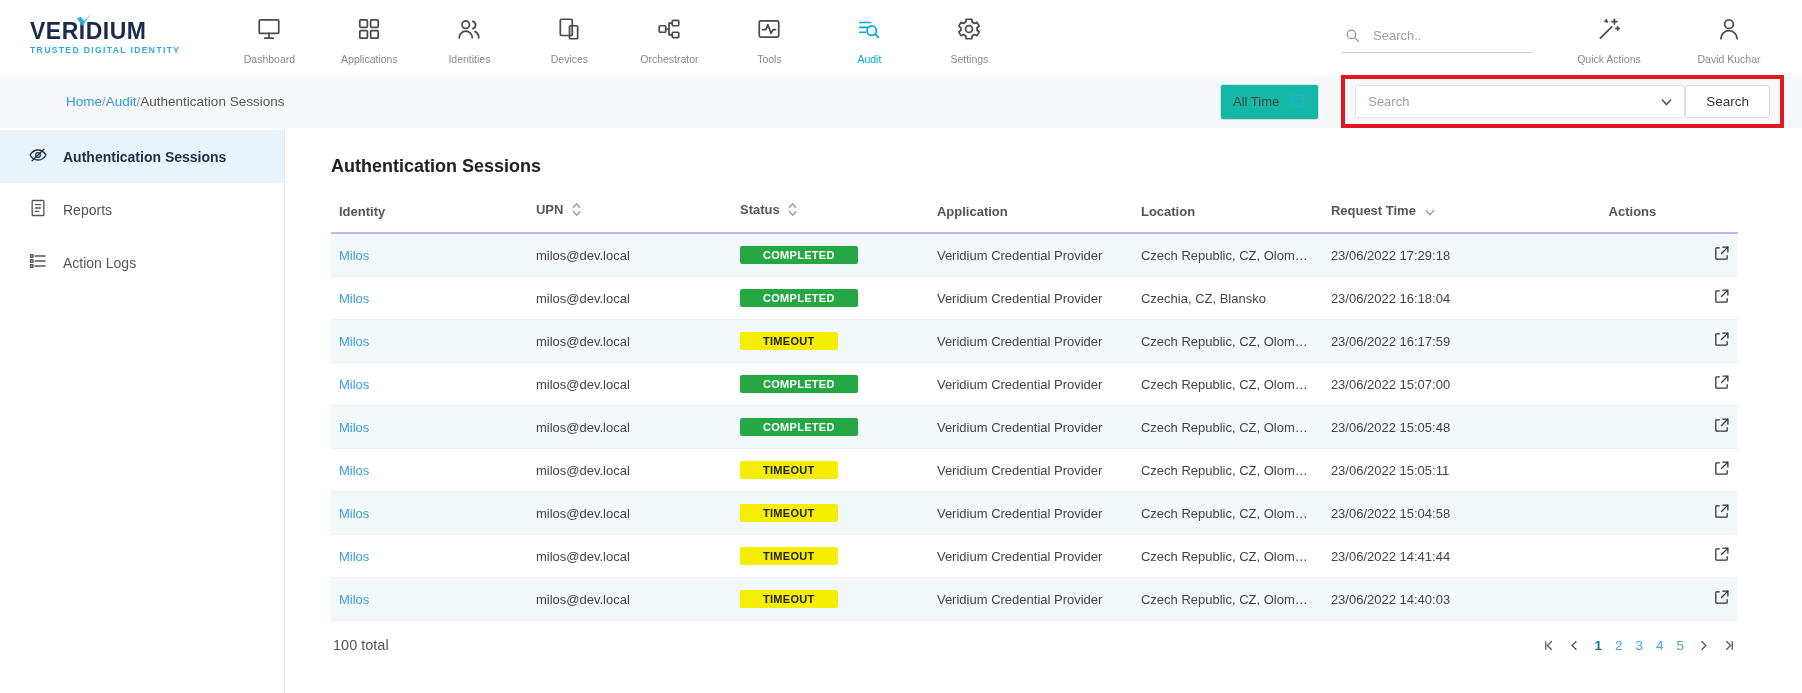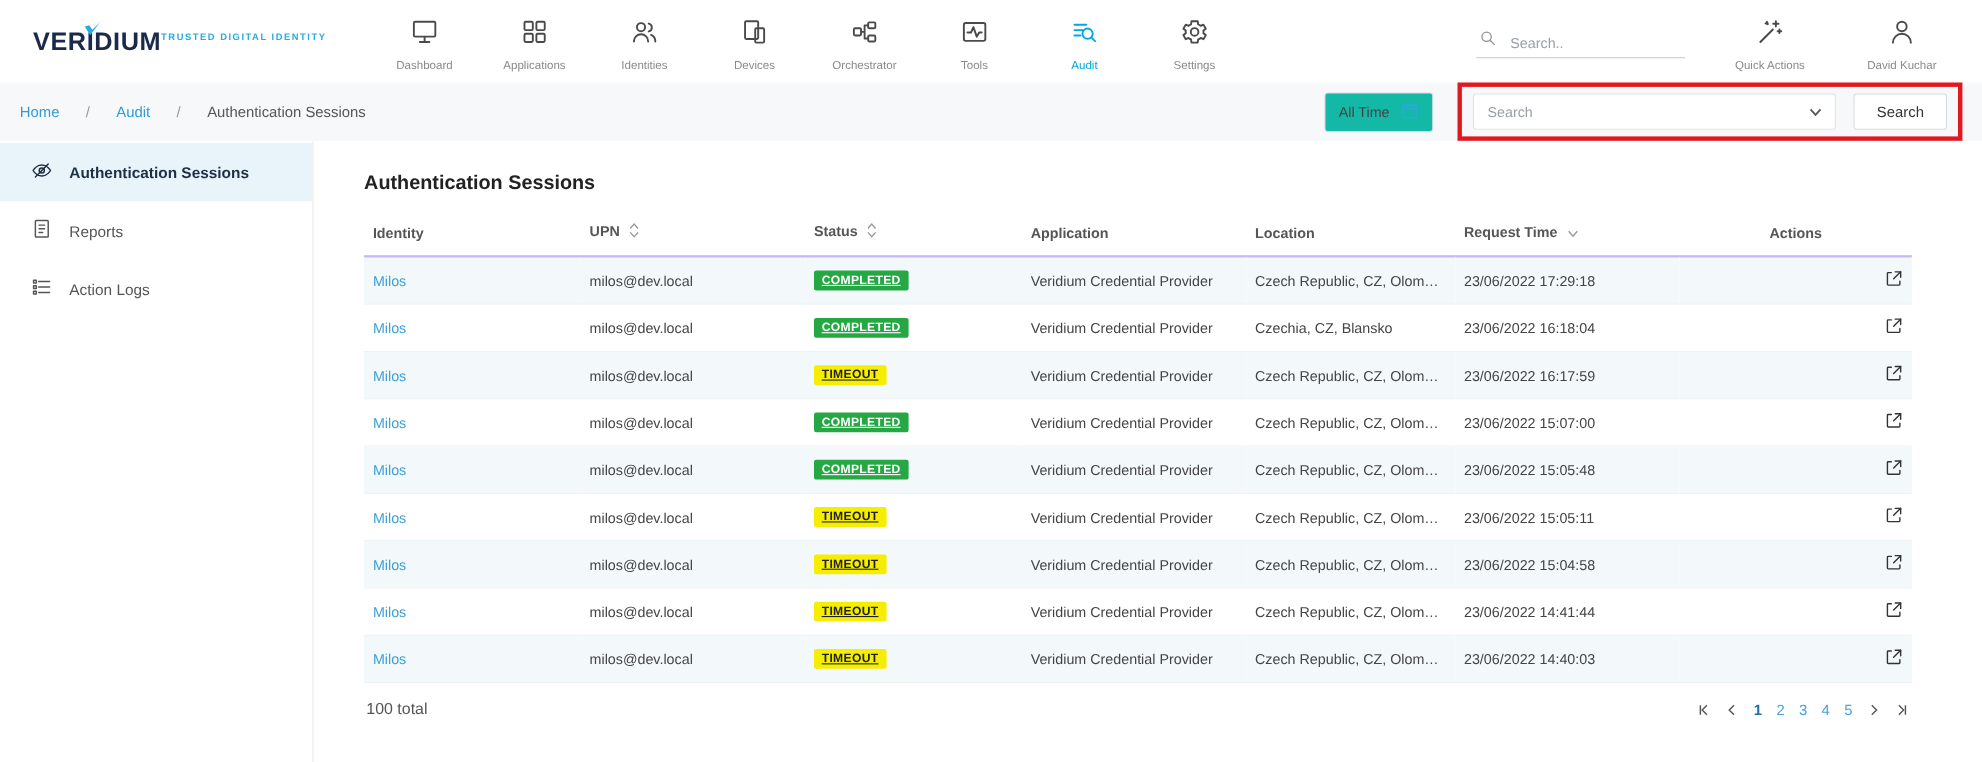--- a/index.html
+++ b/index.html
@@ -14,45 +14,45 @@
   *{box-sizing:border-box;}
   html,body{margin:0;padding:0;}
   body{
     width:1802px;height:693px;overflow:hidden;background:#fff;
     font-family:"Liberation Sans", sans-serif;color:#444;
   }
   .icn{fill:none;stroke:currentColor;stroke-width:1.6;stroke-linecap:round;stroke-linejoin:round;}
 
   
   .topnav{height:75px;display:flex;align-items:center;padding:0 30px;background:#fff;}
-  .logo{position:relative;margin-right:46px;cursor:pointer;display:flex;flex-direction:row;line-height:1;}
+  .logo{position:relative;margin-right:46px;cursor:pointer;display:flex;flex-direction:column;line-height:1;}
   .logo-name{font-size:23px;font-weight:800;color:#1b2a4a;letter-spacing:.5px;}
   .logo-tagline{font-size:8.5px;font-weight:bold;color:#29abe2;letter-spacing:1.4px;margin-top:3px;}
   .logo-check{position:absolute;top:-6px;left:47px;}
   .nav-items{display:flex;align-items:flex-start;gap:14px;}
   .nav-item{width:86px;display:flex;flex-direction:column;align-items:center;gap:7px;color:#4a4a4a;cursor:pointer;padding-top:6px;}
   .nav-item .nav-label{font-size:10.5px;color:#8a8a8a;white-space:nowrap;}
   .nav-item.active{color:var(--accent);}
   .nav-item.active .nav-label{color:var(--accent);}
   .topnav-right{margin-left:auto;display:flex;align-items:center;gap:34px;}
-  .global-search{display:flex;align-items:flex-end;gap:10px;border-bottom:1px solid #c9ced4;padding:4px 2px;width:190px;color:#8a9099;}
+  .global-search{display:flex;align-items:flex-start;gap:10px;border-bottom:1px solid #c9ced4;padding:4px 2px;width:190px;color:#8a9099;}
   .global-search input{border:none;outline:none;background:transparent;font-size:13px;color:#777;width:140px;font-family:inherit;}
   .global-search input::placeholder{color:#9aa0a8;}
 
   
   .breadcrumb-bar{height:53px;background:#f7f8f9;display:flex;align-items:center;justify-content:space-between;padding:0 18px 0 18px;}
-  .breadcrumb{font-size:13.5px;display:flex;gap:24px;align-items:center;}
+  .breadcrumb{font-size:13.5px;display:flex;gap:0;align-items:center;margin-left:48px;}
   .breadcrumb a{color:#2f9bd6;text-decoration:none;cursor:pointer;}
   .breadcrumb .sep{color:#999;}
   .breadcrumb .current{color:#555;}
   .filter-area{display:flex;align-items:center;gap:22px;}
   .time-filter{display:flex;align-items:center;gap:10px;background:#14b8a6;border:1px solid #d9dcdf;border-radius:3px;
     padding:7px 12px;font-size:13px;color:#444;cursor:pointer;font-family:inherit;}
   .time-filter .cal{color:#2aa9dd;}
-  .annotation-box{display:flex;align-items:center;gap:16px;border:4px solid var(--annotation);padding:6px 10px;}
+  .annotation-box{display:flex;align-items:center;gap:0;border:4px solid var(--annotation);padding:6px 10px;}
   .search-select{width:330px;background:#fff;border:1px solid #e1e3e6;border-radius:3px;padding:8px 12px;
     display:flex;align-items:center;justify-content:space-between;cursor:pointer;}
   .search-select .ph{font-size:13px;color:#9aa0a8;}
   .search-select .caret{color:#555;display:flex;}
   .search-btn{background:#fff;border:1px solid #d9dcdf;border-radius:3px;padding:8px 20px;font-size:13.5px;color:#333;
     cursor:pointer;font-family:inherit;}
 
   
   .content{display:flex;height:565px;}
   .sidebar{width:285px;border-right:1px solid #e9e9e9;background:#fff;padding-top:2px;}
@@ -61,21 +61,21 @@
   .main{flex:1;padding:24px 64px 0 46px;}
   .page-title{font-size:18px;font-weight:bold;color:#222;margin:4px 0 16px;}
 
   table{width:100%;border-collapse:collapse;table-layout:fixed;}
   thead th{text-align:left;font-weight:bold;font-size:13px;color:#555;padding:9px 8px 12px;border-bottom:2px solid #c4b5fd;}
   thead th .sort{color:#999;margin-left:5px;vertical-align:middle;}
   thead th.th-actions{text-align:center;}
   tbody td{font-size:13px;color:#444;padding:11px 8px;border-bottom:1px solid #eef2f5;overflow:hidden;white-space:nowrap;text-overflow:ellipsis;}
   tbody tr:nth-child(odd){background:var(--stripe);}
   .identity-link{color:var(--link);text-decoration:none;cursor:pointer;}
-  .badge{display:inline-block;padding:3px 7px;font-size:11px;font-weight:bold;border-radius:2px;letter-spacing:.3px;text-decoration:underline;}
+  .badge{display:inline-block;padding:3px 23px;font-size:11px;font-weight:bold;border-radius:2px;letter-spacing:.3px;}
   .badge-completed{background:var(--completed);color:#fff;}
   .badge-timeout{background:var(--timeout);color:#222;}
   td.actions-cell{text-align:right;}
   .action-icon{color:#333;cursor:pointer;display:inline-flex;}
 
   .table-footer{display:flex;justify-content:space-between;align-items:center;padding:16px 2px;}
   .total-count{font-size:14.5px;color:#555;}
   .pagination{display:flex;align-items:center;gap:13px;}
   .page-arrow{color:#555;cursor:pointer;display:inline-flex;}
   .page-num{font-size:13.5px;color:#4aa3dc;cursor:pointer;text-decoration:none;}

